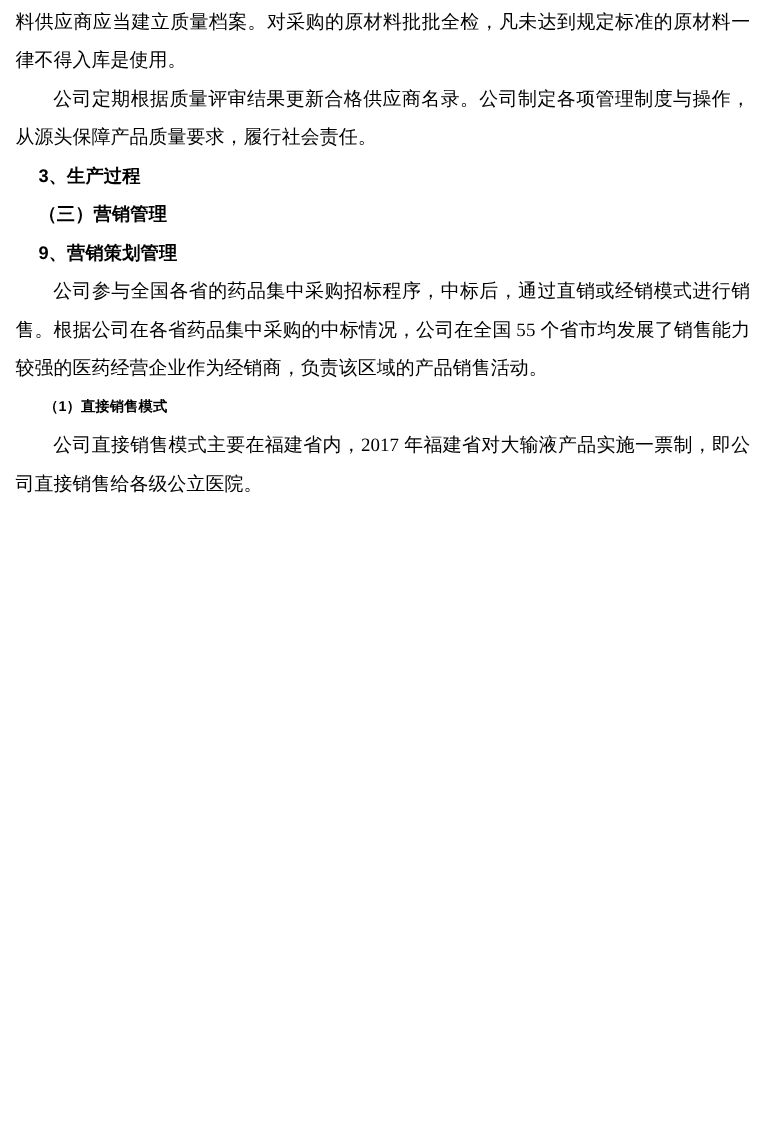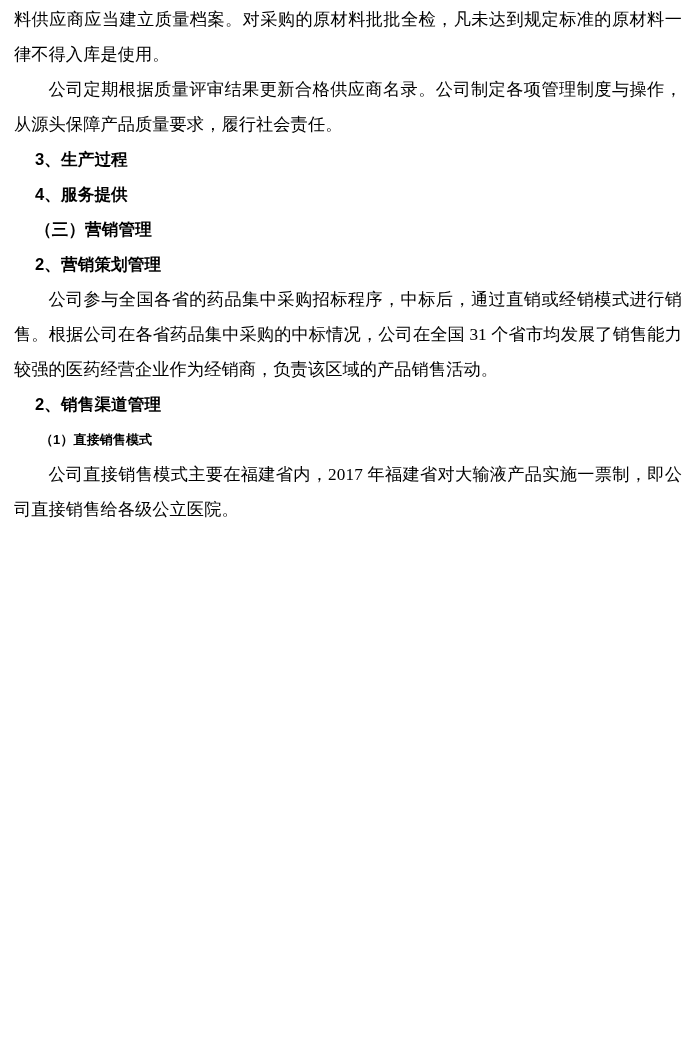--- a/index.html
+++ b/index.html
@@ -58,30 +58,28 @@
 <div class="page">
   <div class="doc-body">
 
     <p class="noindent">料供应商应当建立质量档案。对采购的原材料批批全检，凡未达到规定标准的原材料一律不得入库是使用。</p>
 
     <p class="indent">公司定期根据质量评审结果更新合格供应商名录。公司制定各项管理制度与操作，从源头保障产品质量要求，履行社会责任。</p>
 
     <p class="heading">3、生产过程</p>
 
 
-    <p class="heading">4、服务提供</p>
 
 
     <p class="heading">（三）营销管理</p>
 
-    <p class="heading">2、营销策划管理</p>
+    <p class="heading">9、营销策划管理</p>
 
-    <p class="indent">公司参与全国各省的药品集中采购招标程序，中标后，通过直销或经销模式进行销售。根据公司在各省药品集中采购的中标情况，公司在全国 31 个省市均发展了销售能力较强的医药经营企业作为经销商，负责该区域的产品销售活动。</p>
+    <p class="indent">公司参与全国各省的药品集中采购招标程序，中标后，通过直销或经销模式进行销售。根据公司在各省药品集中采购的中标情况，公司在全国 55 个省市均发展了销售能力较强的医药经营企业作为经销商，负责该区域的产品销售活动。</p>
 
-    <p class="heading">2、销售渠道管理</p>
 
     <p class="heading-indent">（1）直接销售模式</p>
 
     <p class="indent">公司直接销售模式主要在福建省内，2017 年福建省对大输液产品实施一票制，即公司直接销售给各级公立医院。</p>
 
 
 
   </div>
 </div>
 

